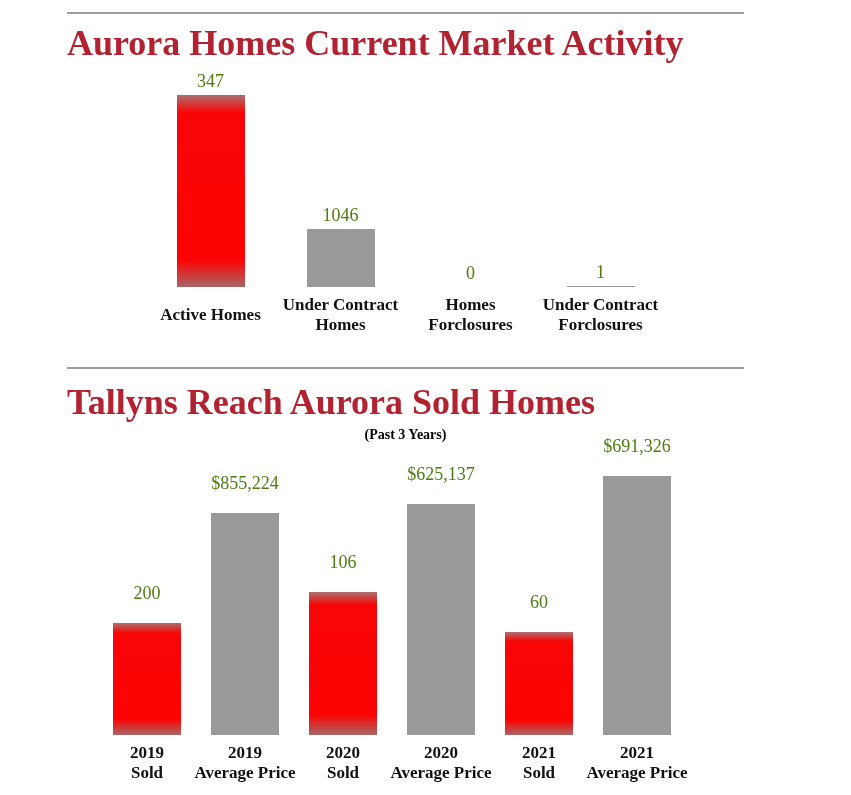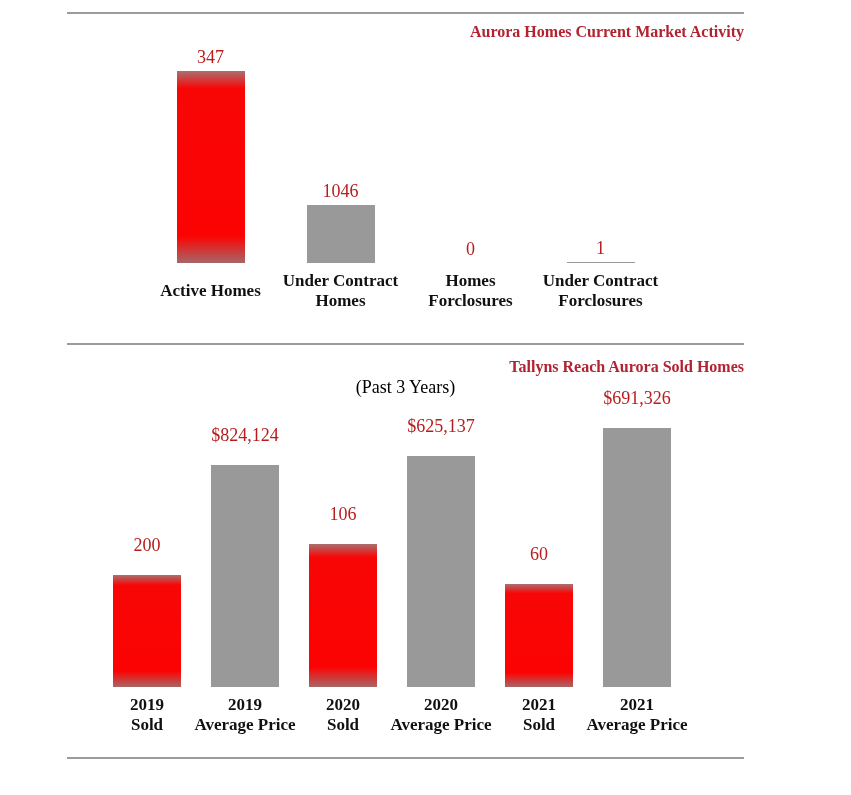--- a/index.html
+++ b/index.html
@@ -10,43 +10,43 @@
     overflow:hidden;
     font-family:"Liberation Serif","DejaVu Serif",serif;
   }
   .content{margin-left:67px;width:677px;}
   .divider{border:none;border-top:2px solid #9b9b9b;height:0;margin:0;}
   .divider.top{margin-top:12px;}
   .divider.mid{margin-top:32px;}
   .divider.bottom{margin-top:22px;}
   .chart-title{
     margin:8px 0 0 0;
-    font-size:16px;line-height:1.2;font-weight:bold;
-    color:#b22230;text-align:right;
+    font-size:36px;line-height:1.2;font-weight:bold;
+    color:#b22230;text-align:left;
   }
   .chart-title.second{margin-top:12px;}
   .chart-subtitle{
-    margin:0;font-size:18px;line-height:22px;font-weight:normal;
+    margin:0;font-size:14px;line-height:22px;font-weight:bold;
     color:#000000;text-align:center;
   }
   .columns{display:flex;justify-content:center;}
   #chart1 .columns{margin-top:2px;}
   #chart2 .columns{margin-top:7px;width:588px;margin-left:31px;}
   #chart1 .bar-column{width:130px;}
   #chart2 .bar-column{width:98px;}
   .bar-column{display:flex;flex-direction:column;align-items:center;}
   .plot-cell{
     display:flex;flex-direction:column;
     justify-content:flex-end;align-items:center;
     width:100%;
   }
   #chart1 .plot-cell{height:220px;}
   #chart2 .plot-cell{height:282px;gap:16px;}
   .value-label{
-    font-size:18px;line-height:21px;color:#b91c1c;
+    font-size:18px;line-height:21px;color:#4d7c0f;
     margin-bottom:3px;white-space:nowrap;
   }
   .bar{width:68px;flex:0 0 auto;}
   .bar.red{background:linear-gradient(180deg,#ab6f6f 0%,#f80606 9%,#fc0303 86%,#a76666 100%);}
   .bar.gray{background:#999999;}
   .category-label{
     height:40px;margin-top:8px;
     display:flex;flex-direction:column;justify-content:center;align-items:center;
     font-size:17px;line-height:20px;font-weight:bold;color:#111111;
     text-align:center;white-space:nowrap;
@@ -115,21 +115,21 @@
               <div class="value-label">200</div>
               <div class="bar red" style="height: 112px;"></div>
             </div>
             <div class="category-label">
               <div class="">2019</div>
               <div class="">Sold</div>
             </div>
           </div>
           <div class="bar-column">
             <div class="plot-cell">
-              <div class="value-label">$824,124</div>
+              <div class="value-label">$855,224</div>
               <div class="bar gray" style="height: 222px;"></div>
             </div>
             <div class="category-label">
               <div class="">2019</div>
               <div class="">Average Price</div>
             </div>
           </div>
           <div class="bar-column">
             <div class="plot-cell">
               <div class="value-label">106</div>

